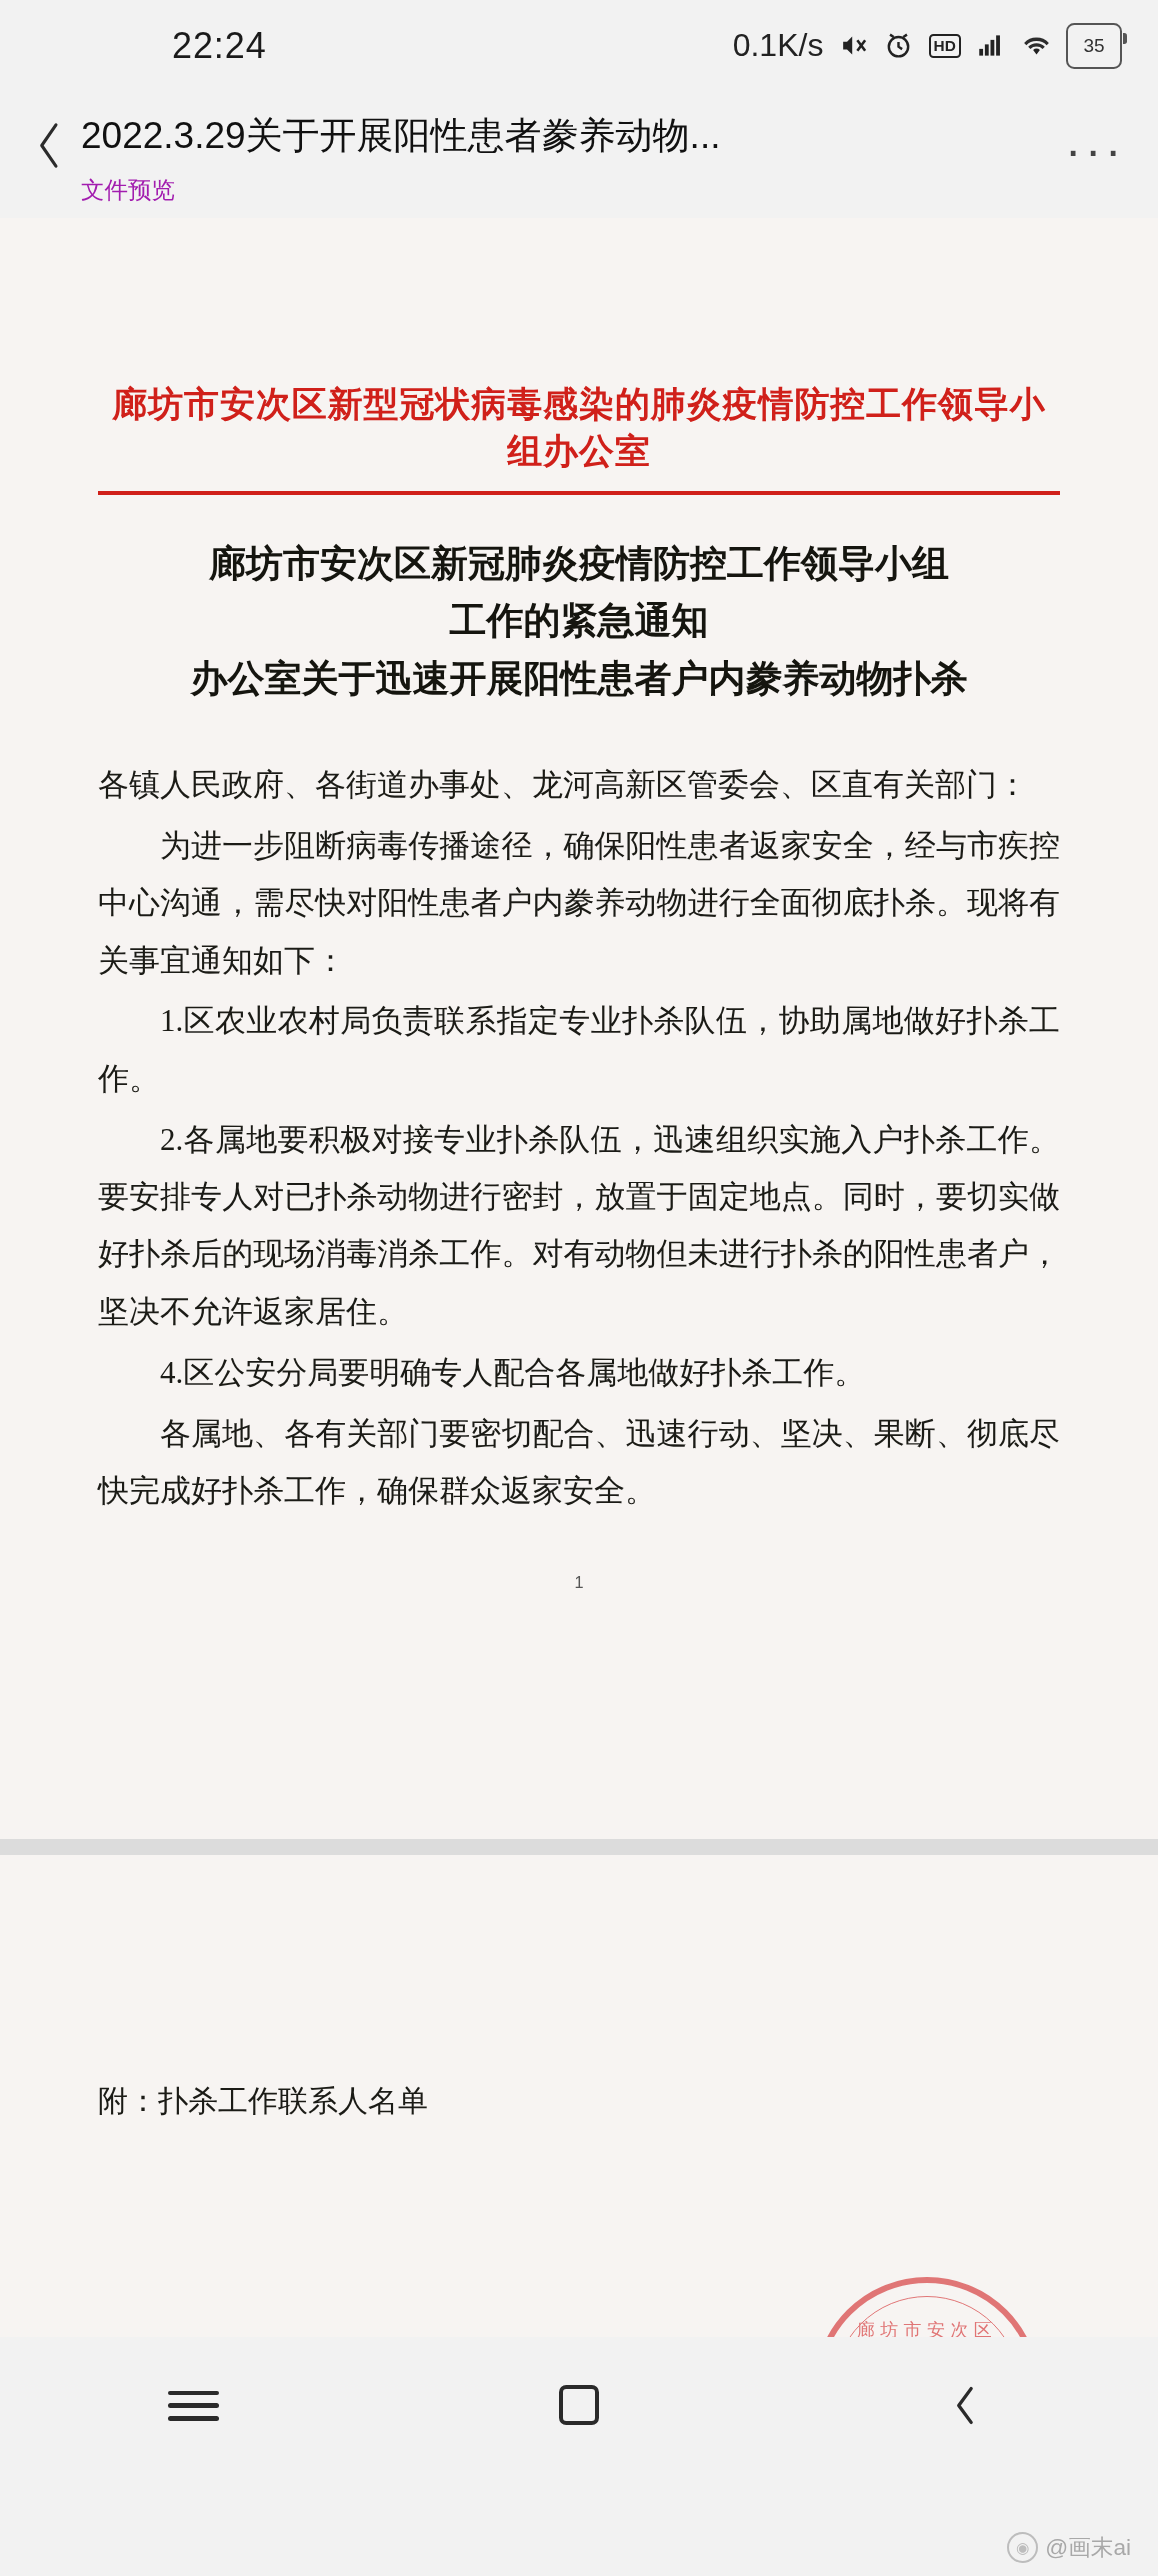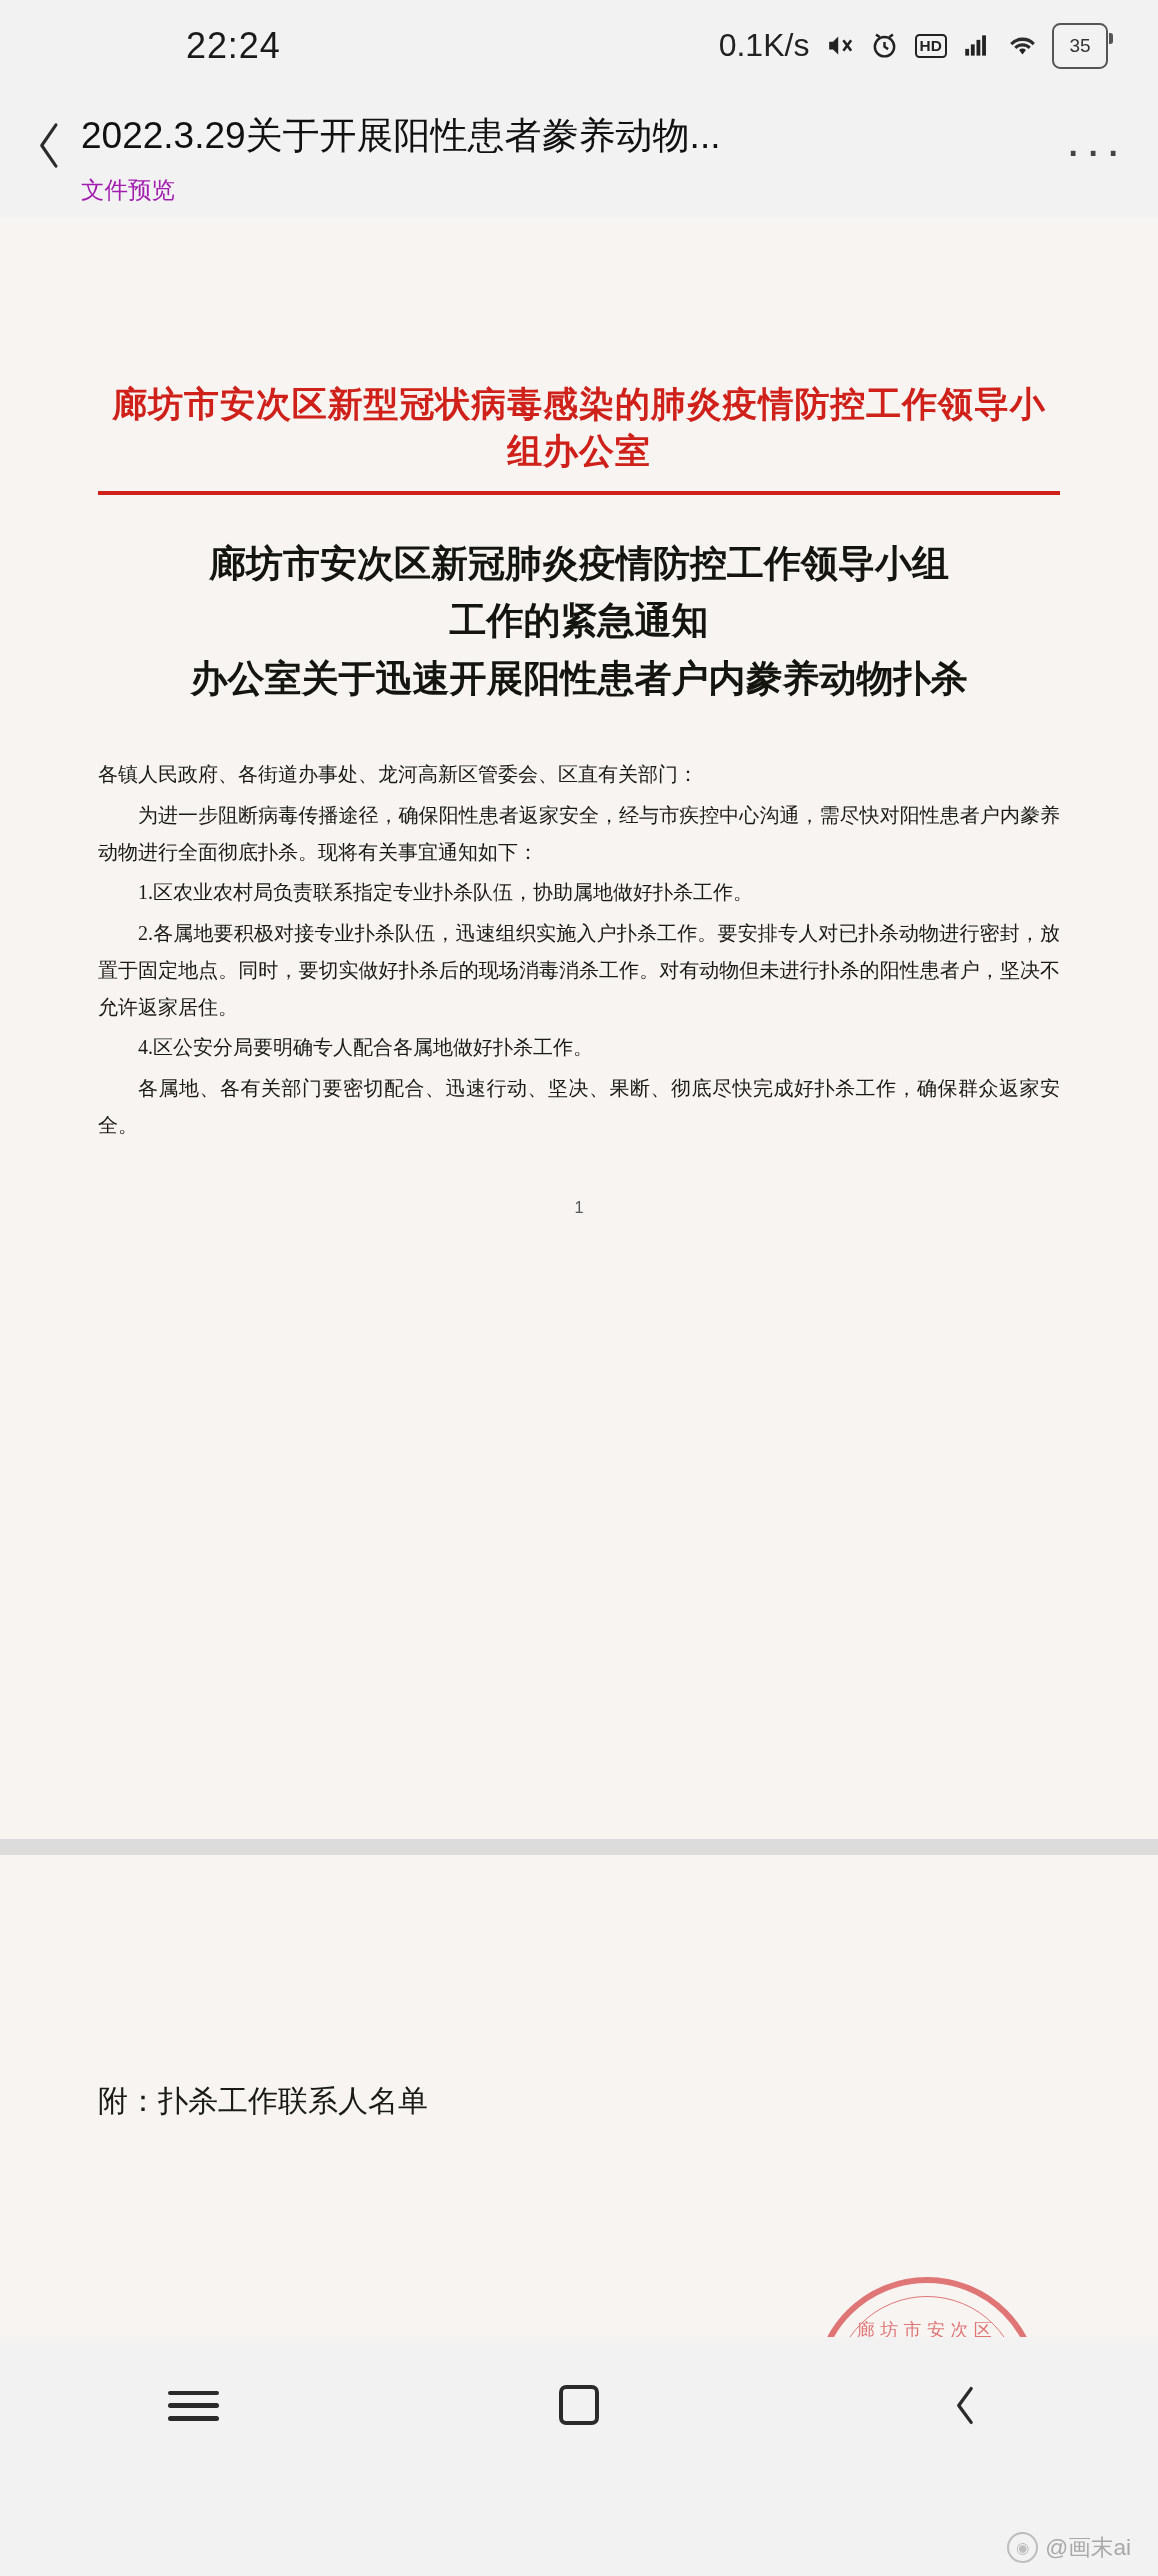--- a/index.html
+++ b/index.html
@@ -17,21 +17,21 @@
     overflow: hidden;
   }
 
   
   .statusbar {
     position: relative;
     height: 91px;
     background: #f2f2f2;
     display: flex;
     align-items: center;
-    padding: 0 50px;
+    padding: 0 36px;
   }
   .sb-time {
     font-size: 36px;
     color: #1a1a1a;
     letter-spacing: 0.9px;
     margin-left: 136px;
     font-family: "Liberation Sans", sans-serif;
   }
   .sb-right {
     margin-left: auto;
@@ -175,21 +175,21 @@
     font-family: "Liberation Serif", serif;
     font-weight: bold;
     font-size: 37px;
     line-height: 1.55;
     color: #15150f;
     padding: 0 27px;
   }
   .doc-body {
     margin-top: 49px;
     font-family: "Liberation Serif", serif;
-    font-size: 20px;
+    font-size: 31px;
     line-height: 1.85;
     color: #1b1b16;
     text-align: justify;
   }
   .doc-body p { margin-bottom: 3.6px; }
   .doc-body p.ind { text-indent: 2em; }
   .pg-num {
     text-align: center;
     font-size: 16.3px;
     color: #555;

